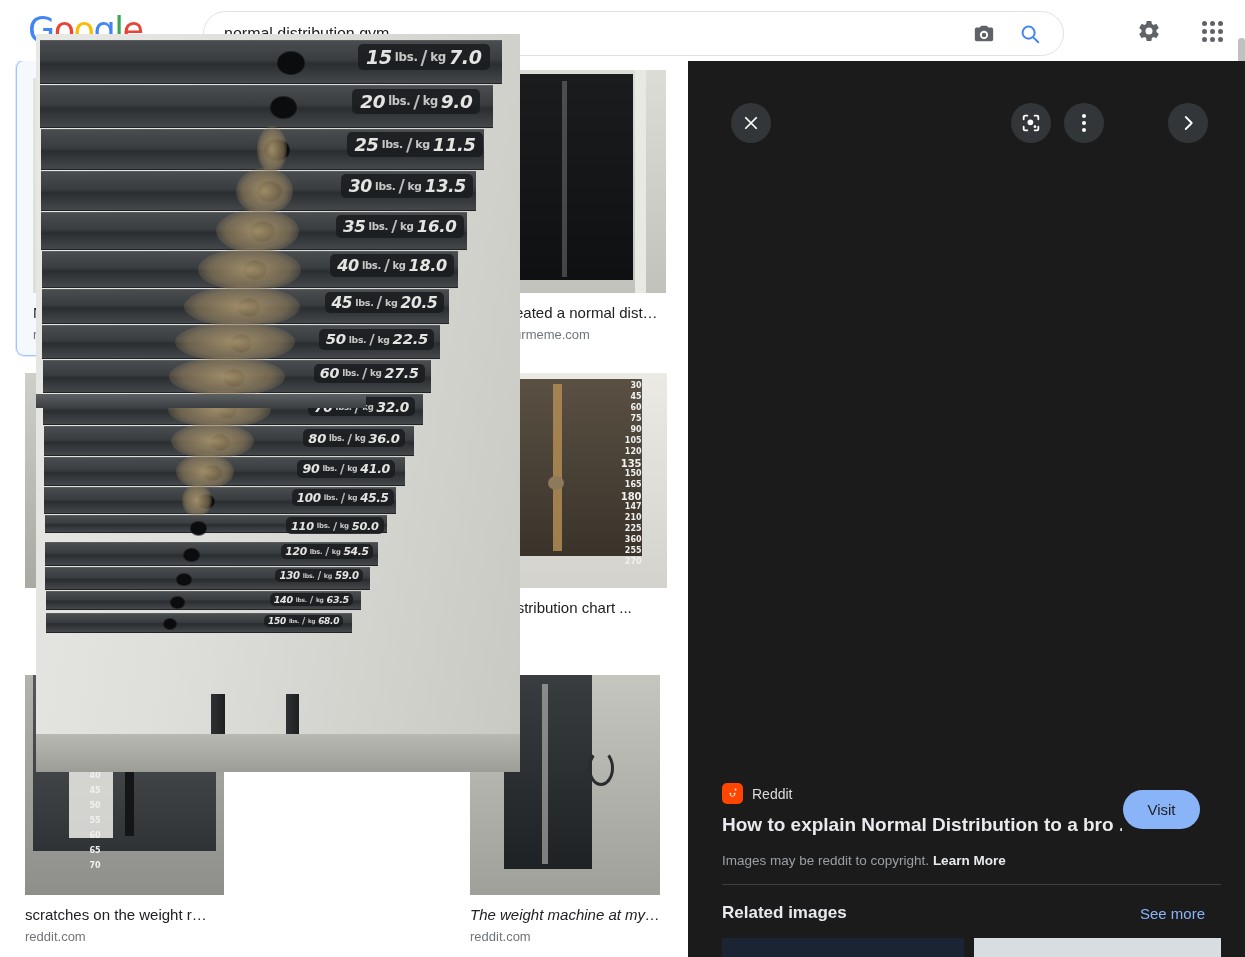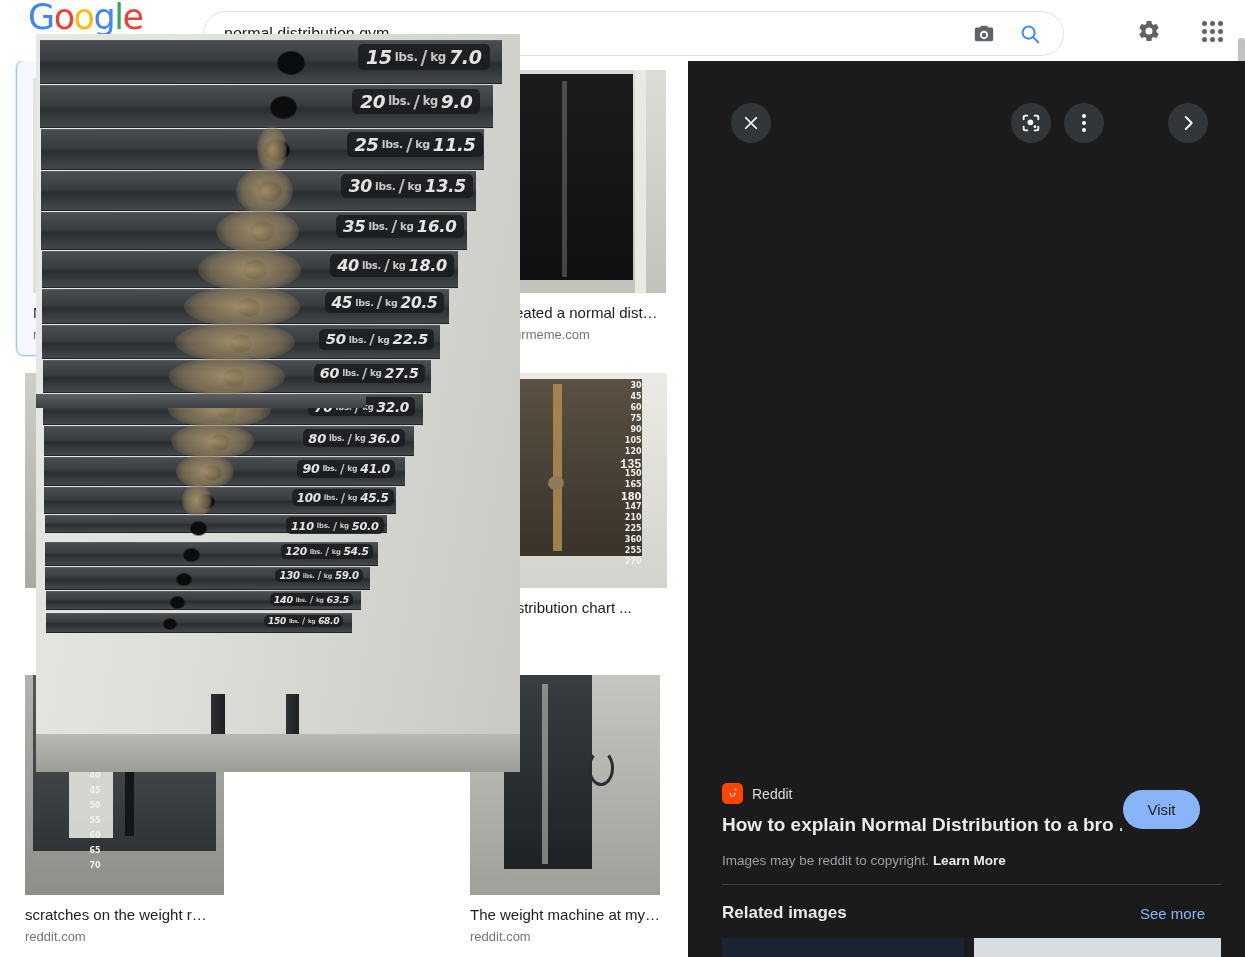--- a/index.html
+++ b/index.html
@@ -8,21 +8,21 @@
     overflow: hidden;
     font-family: "Liberation Sans", sans-serif;
     background: #ffffff;
   }
 
   
   #header {
     position: absolute; top: 0; left: 0;
     width: 1245px; height: 61px;
     background: #fff;
-    display: flex; align-items: flex-start;
+    display: flex; align-items: center;
   }
   #google-logo {
     margin-left: 28px;
     font-size: 35px; line-height: 35px;
     letter-spacing: -1.5px;
     font-family: "DejaVu Sans", sans-serif;
     font-weight: 400;
     user-select: none;
   }
   #google-logo .b { color:#4285F4; } #google-logo .r { color:#EA4335; }
@@ -349,21 +349,21 @@
         <div style="position:absolute;left:12%;top:3%;width:76%;height:82%;background:linear-gradient(180deg,#5a5043,#3a332a)"></div>
         <div style="position:absolute;left:46%;top:5%;width:9px;height:78%;background:rgba(178,140,85,.85)"></div>
         <div style="position:absolute;left:44%;top:48%;width:16px;height:14px;border-radius:50%;background:#8d7a5c"></div>
       <div class="tnum" style="top: 8px; right: 12%; font-size: 8px; color: rgb(240, 240, 238);">30</div>
           <div class="tnum" style="top: 19px; right: 12%; font-size: 8px; color: rgb(240, 240, 238);">45</div>
           <div class="tnum" style="top: 30px; right: 12%; font-size: 8px; color: rgb(240, 240, 238);">60</div>
           <div class="tnum" style="top: 41px; right: 12%; font-size: 8px; color: rgb(240, 240, 238);">75</div>
           <div class="tnum" style="top: 52px; right: 12%; font-size: 8px; color: rgb(240, 240, 238);">90</div>
           <div class="tnum" style="top: 63px; right: 12%; font-size: 8px; color: rgb(240, 240, 238);">105</div>
           <div class="tnum" style="top: 74px; right: 12%; font-size: 8px; color: rgb(240, 240, 238);">120</div>
-          <div class="tnum" style="top: 85px; right: 12%; font-size: 12px; color: rgb(240, 240, 238); font-family: Liberation Mono, monospace;">135</div>
+          <div class="tnum" style="top: 85px; right: 12%; font-size: 10px; color: rgb(240, 240, 238);">135</div>
           <div class="tnum" style="top: 96px; right: 12%; font-size: 8px; color: rgb(240, 240, 238);">150</div>
           <div class="tnum" style="top: 107px; right: 12%; font-size: 8px; color: rgb(240, 240, 238);">165</div>
           <div class="tnum" style="top: 118px; right: 12%; font-size: 10px; color: rgb(240, 240, 238);">180</div>
           <div class="tnum" style="top: 129px; right: 12%; font-size: 8px; color: rgb(240, 240, 238);">147</div>
           <div class="tnum" style="top: 140px; right: 12%; font-size: 8px; color: rgb(240, 240, 238);">210</div>
           <div class="tnum" style="top: 151px; right: 12%; font-size: 8px; color: rgb(240, 240, 238);">225</div>
           <div class="tnum" style="top: 162px; right: 12%; font-size: 8px; color: rgb(240, 240, 238);">360</div>
           <div class="tnum" style="top: 173px; right: 12%; font-size: 8px; color: rgb(240, 240, 238);">255</div>
           <div class="tnum" style="top: 184px; right: 12%; font-size: 8px; color: rgb(240, 240, 238);">270</div>
         </div>
@@ -399,21 +399,21 @@
 
 
   <div class="card" style="left:470px; top:614px; width:190px; height:282px;">
     <div class="thumb-wrap" style="left:0; top:0; width:190px; height:220px;">
       <div class="tstack" style="background:linear-gradient(180deg,#c6c6c1,#a0a09b)">
         <div style="position:absolute;left:18%;top:0;width:46%;height:88%;background:linear-gradient(180deg,#3a3d40,#1f2224)"></div>
         <div style="position:absolute;left:38%;top:4%;width:6px;height:82%;background:rgba(220,220,215,.5)"></div>
         <div style="position:absolute;left:62%;top:34%;width:26px;height:36px;border:3px solid #2a2d30;border-radius:50%;border-top-color:transparent"></div>
       </div>
     </div>
-    <div class="cap-title" style="left:0; top:230px; width:190px;">The weight machine at my…</div>
+    <div class="cap-title" style="left:0; top:230px; width:190px;font-style:italic;">The weight machine at my…</div>
     <div class="cap-src" style="left:0; top:254px; width:190px;">reddit.com</div>
   </div>
 
 </div>
 
 <div id="panel"></div>
 
 <div id="hero">
   <div class="stack-img" id="hero-art">
     <div class="wall"></div>

